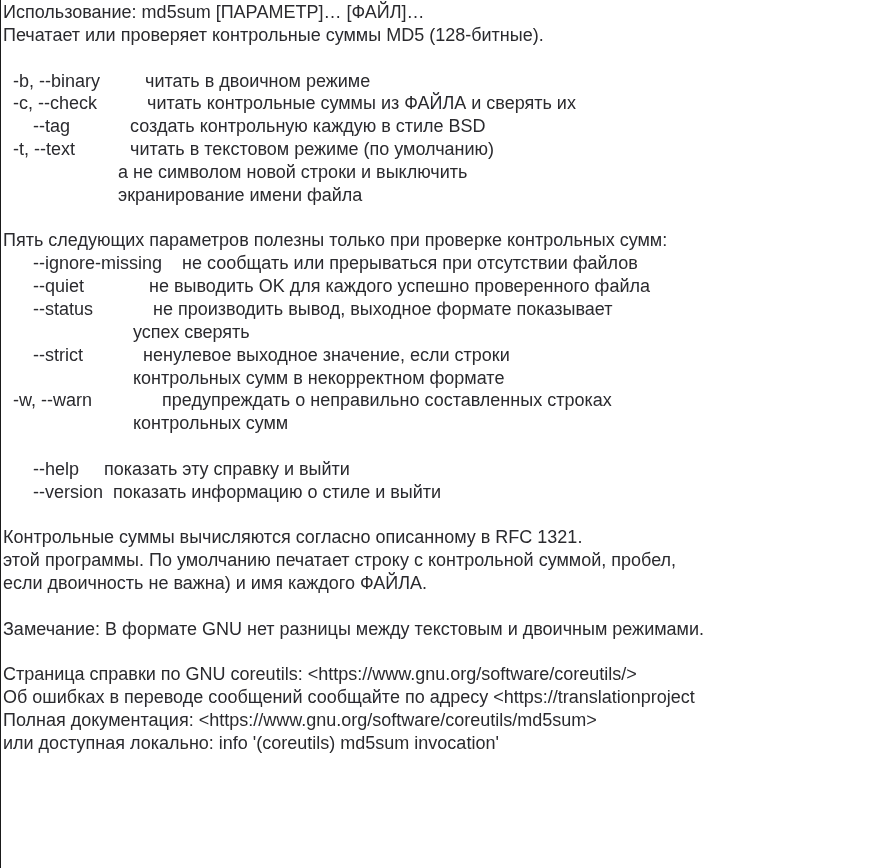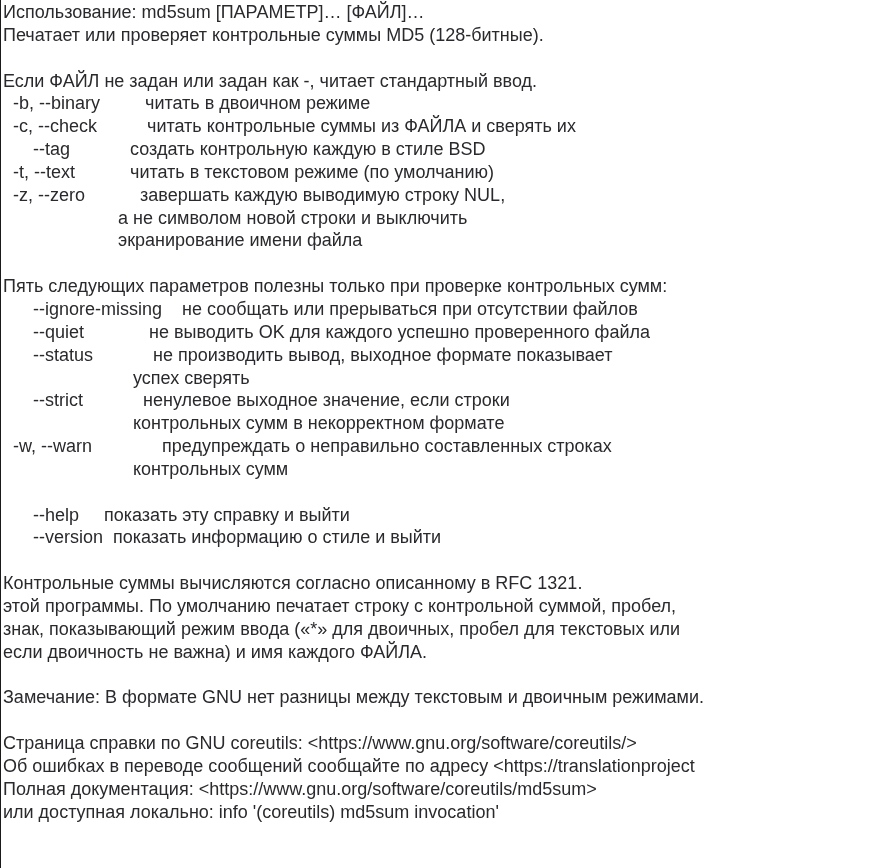--- a/index.html
+++ b/index.html
@@ -30,45 +30,42 @@
   }
 </style>
 </head>
 <body>
 
 <div class="terminal">
   <div class="terminal-output">
       <div class="trow">Использование: md5sum [ПАРАМЕТР]… [ФАЙЛ]…</div>
       <div class="trow">Печатает или проверяет контрольные суммы MD5 (128-битные).</div>
       <div class="trow"></div>
-      <div class="trow">Если ФАЙЛ не задан или задан как -, читает стандартный ввод.</div>
       <div class="trow">  -b, --binary         читать в двоичном режиме</div>
       <div class="trow">  -c, --check          читать контрольные суммы из ФАЙЛА и сверять их</div>
       <div class="trow">      --tag            создать контрольную каждую в стиле BSD</div>
       <div class="trow">  -t, --text           читать в текстовом режиме (по умолчанию)</div>
-      <div class="trow">  -z, --zero           завершать каждую выводимую строку NUL,</div>
       <div class="trow">                       а не символом новой строки и выключить</div>
       <div class="trow">                       экранирование имени файла</div>
       <div class="trow"></div>
       <div class="trow">Пять следующих параметров полезны только при проверке контрольных сумм:</div>
       <div class="trow">      --ignore-missing    не сообщать или прерываться при отсутствии файлов</div>
       <div class="trow">      --quiet             не выводить OK для каждого успешно проверенного файла</div>
       <div class="trow">      --status            не производить вывод, выходное формате показывает</div>
       <div class="trow">                          успех сверять</div>
       <div class="trow">      --strict            ненулевое выходное значение, если строки</div>
       <div class="trow">                          контрольных сумм в некорректном формате</div>
       <div class="trow">  -w, --warn              предупреждать о неправильно составленных строках</div>
       <div class="trow">                          контрольных сумм</div>
       <div class="trow"></div>
       <div class="trow">      --help     показать эту справку и выйти</div>
       <div class="trow">      --version  показать информацию о стиле и выйти</div>
       <div class="trow"></div>
       <div class="trow">Контрольные суммы вычисляются согласно описанному в RFC 1321.</div>
       <div class="trow">этой программы. По умолчанию печатает строку с контрольной суммой, пробел,</div>
-      <div class="trow">знак, показывающий режим ввода («*» для двоичных, пробел для текстовых или</div>
       <div class="trow">если двоичность не важна) и имя каждого ФАЙЛА.</div>
       <div class="trow"></div>
       <div class="trow">Замечание: В формате GNU нет разницы между текстовым и двоичным режимами.</div>
       <div class="trow"></div>
       <div class="trow">Страница справки по GNU coreutils: &lt;https://www.gnu.org/software/coreutils/&gt;</div>
       <div class="trow">Об ошибках в переводе сообщений сообщайте по адресу &lt;https://translationproject</div>
       <div class="trow">Полная документация: &lt;https://www.gnu.org/software/coreutils/md5sum&gt;</div>
       <div class="trow">или доступная локально: info '(coreutils) md5sum invocation'</div>
     </div>
 </div>

